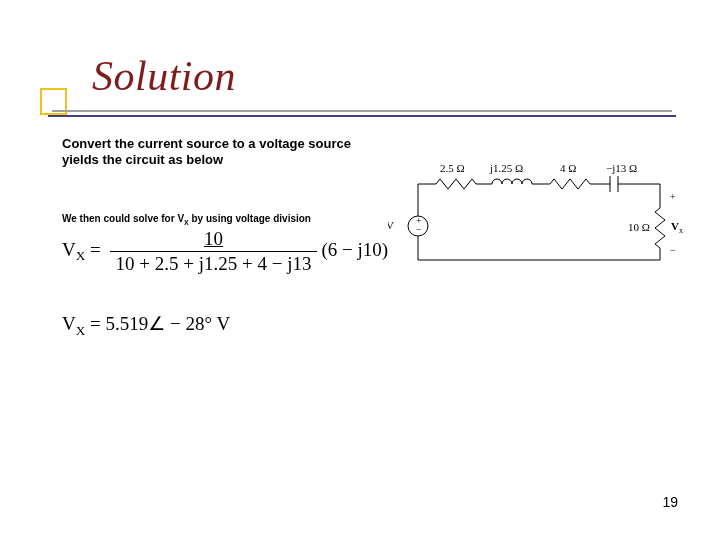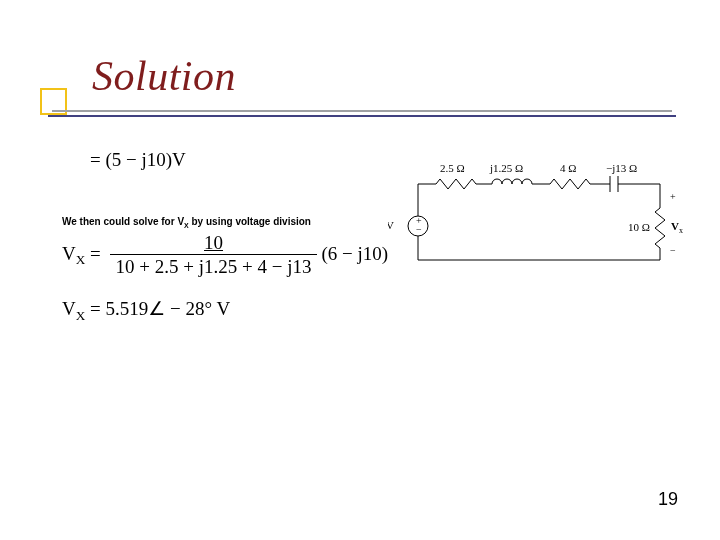--- a/index.html
+++ b/index.html
@@ -68,27 +68,27 @@
   .stmt { font-weight: 700; margin-top: 44px; width: 260px; font-size: 10px; }
   .frac {
     display: inline-block;
     vertical-align: middle;
     text-align: center;
     margin: 0 4px;
   }
   .frac .num { display: block; padding: 0 6px; text-decoration: underline; }
   .frac .den { display: block; border-top: 1.2px solid #000; padding: 0 6px; }
   .eq-vx1 { font-family: "Times New Roman", serif; font-size: 19px; margin-left: 0; }
-  .eq-vx2 { margin-top: 18px; font-family: "Times New Roman", serif; font-size: 19px; margin-left: 0; }
+  .eq-vx2 { margin-top: 36px; font-family: "Times New Roman", serif; font-size: 19px; margin-left: 0; }
   sub { font-size: 0.7em; }
   .page-num {
     position: absolute;
     right: 42px;
     bottom: 30px;
-    font-size: 18px;
+    font-size: 14px;
     font-family: "Verdana", sans-serif;
   }
   .circuit {
     position: absolute;
     right: 26px;
     top: 156px;
     width: 306px;
     height: 118px;
   }
   .circuit text {
@@ -102,23 +102,23 @@
 <body>
 
 <div class="title-block">
   <div class="yellow-box"></div>
   <div class="title">Solution</div>
   <div class="rule-top"></div>
   <div class="rule-bottom"></div>
 </div>
 
 <div class="body">
+  <div class="intro">Convert the current source to a voltage source yields the circuit as below</div>
 
   <div class="eq-block">
-    <div class="eq-line" style="margin-left:18px">= (5 − j10)V</div>
   </div>
 
   <div class="stmt">
     <span>We then could solve for V</span><sub>X</sub><span> by using voltage division</span>
   </div>
 
   <div class="eq-vx1">
     <span>V</span><sub>X</sub><span> = </span><span class="frac"><span class="num">10</span><span class="den">10 + 2.5 + j1.25 + 4 − j13</span></span><span>(6 − j10)</span>
   </div>
 

